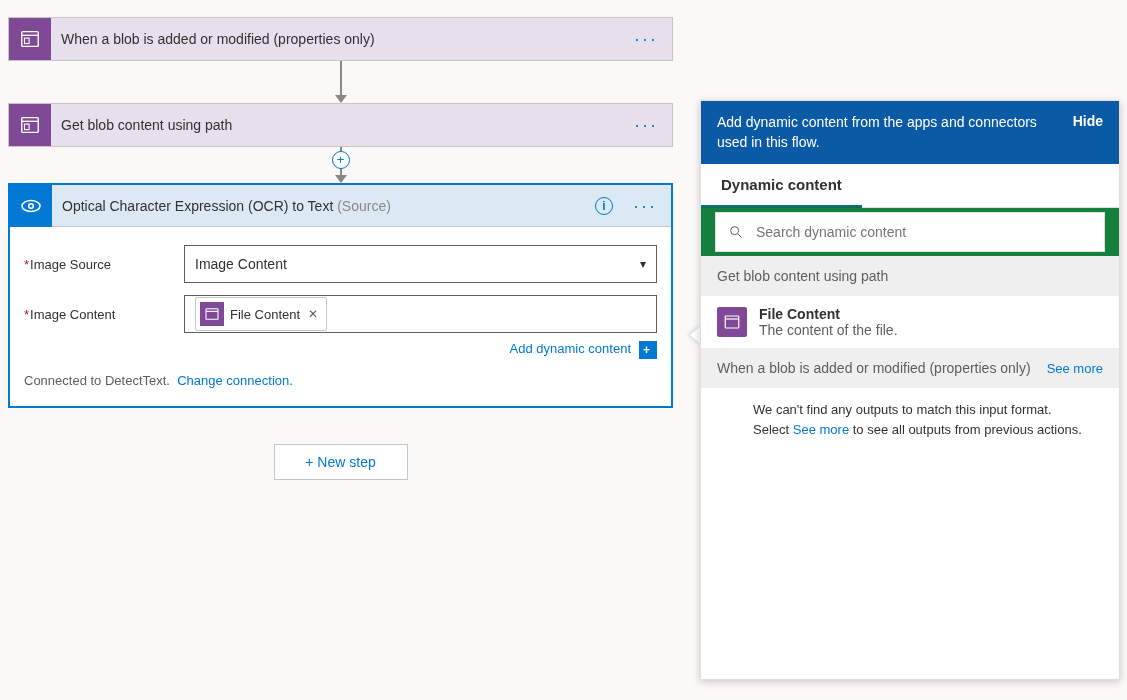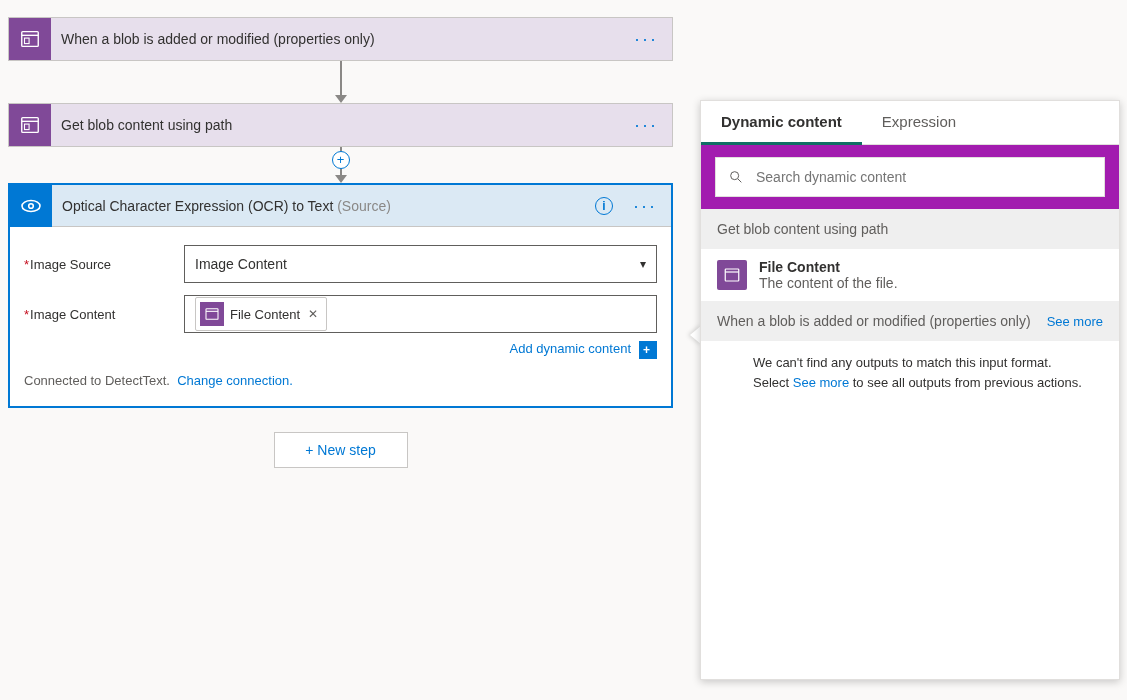--- a/index.html
+++ b/index.html
@@ -119,21 +119,21 @@
 
   .add-dyn-row { display:flex; justify-content:flex-end; align-items:flex-start; gap:8px; margin: -4px 0 14px 160px;}
   .add-dyn-link { color:#0078d4; font-size:13px; cursor:pointer;}
   .add-dyn-btn { width:18px;height:18px;background:#0078d4;color:#fff;display:flex;align-items:center;justify-content:center;font-size:12px;font-weight:bold; border-right:3px solid #0078d4;}
   .add-dyn-btn::after{content:"+";}
 
   .conn-row { font-size:13px; color:#605e5c;}
   .conn-row a { color:#0078d4; text-decoration:none; cursor:pointer;}
 
   .new-step {
-    margin-top:24px;
+    margin-top:36px;
     width:134px;height:36px;
     border:1px solid #c8c6c4;background:#fff;color:#0078d4;
     display:flex;align-items:center;justify-content:center;
     font-size:14px;cursor:pointer;
   }
 
   
   .dyn-panel {
     position:absolute; left:700px; top:100px;
     width:420px;
@@ -150,21 +150,21 @@
     display:flex; justify-content:space-between; align-items:flex-start;
     gap:14px;
   }
   .dyn-hdr-text { font-size:14px; line-height:1.4; }
   .dyn-hdr-hide { font-size:14px; font-weight:600; cursor:pointer; }
 
   .dyn-tabs { display:flex; border-bottom:1px solid #e1dfdd; }
   .dyn-tab { padding:12px 20px; font-size:15px; color:#605e5c; cursor:pointer; }
   .dyn-tab.active { color:#323130; font-weight:600; border-bottom:3px solid #106e64; margin-bottom:-1px;}
 
-  .dyn-search-wrap { background:#a21caf; padding:12px 14px; }
+  .dyn-search-wrap { background:#15803d; padding:4px 14px; }
   .dyn-search {
     background:#fff; height:40px; display:flex; align-items:center; padding:0 12px; gap:10px;
     border:1px solid #e1dfdd;
   }
   .dyn-search input { border:none; outline:none; flex:1; font-size:14px; }
 
   .dyn-grp-hdr { background:#efefef; padding:12px 16px; color:#605e5c; font-size:14px; display:flex; justify-content:space-between; align-items:center;}
   .see-more { color:#0078d4; cursor:pointer; font-size:13px;}
 
   .dyn-item { display:flex; align-items:center; gap:12px; padding:10px 16px; cursor:pointer;}
@@ -291,24 +291,27 @@
   </div>
 
   <div class="new-step">
     <span>+ New step</span>
   </div>
 </div>
 
 <div class="panel-pointer"></div>
 
 <div class="dyn-panel">
+  <div class="dyn-hdr">
+    <div class="dyn-hdr-text">Add dynamic content from the apps and connectors used in this flow.</div>
+    <div class="dyn-hdr-hide">Hide</div>
+  </div>
 
   <div class="dyn-tabs">
     <div class="dyn-tab active">Dynamic content</div>
-    <div class="dyn-tab">Expression</div>
   </div>
 
   <div class="dyn-search-wrap">
     <div class="dyn-search">
       <svg class="mag-ic" viewBox="0 0 24 24">
           <circle cx="10" cy="10" r="6"></circle>
           <line x1="15" y1="15" x2="20" y2="20"></line>
         </svg>
       <input type="text" placeholder="Search dynamic content" style="">
     </div>

